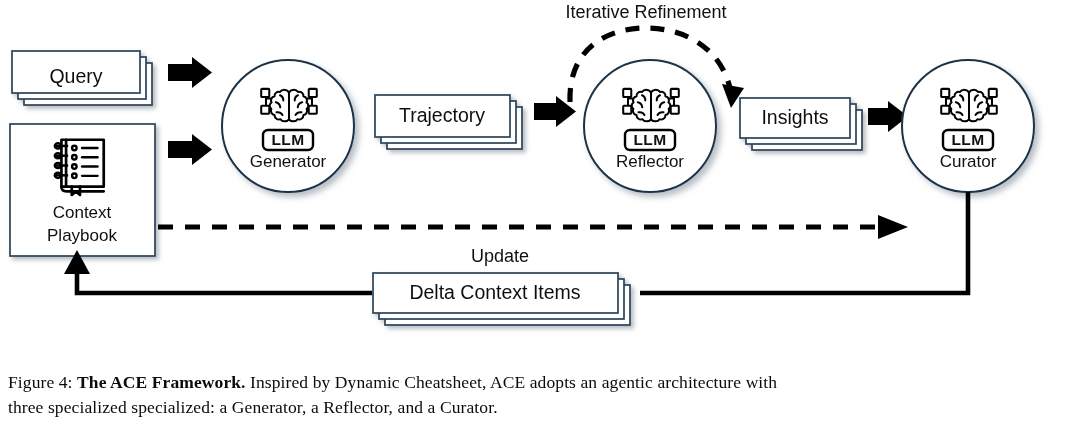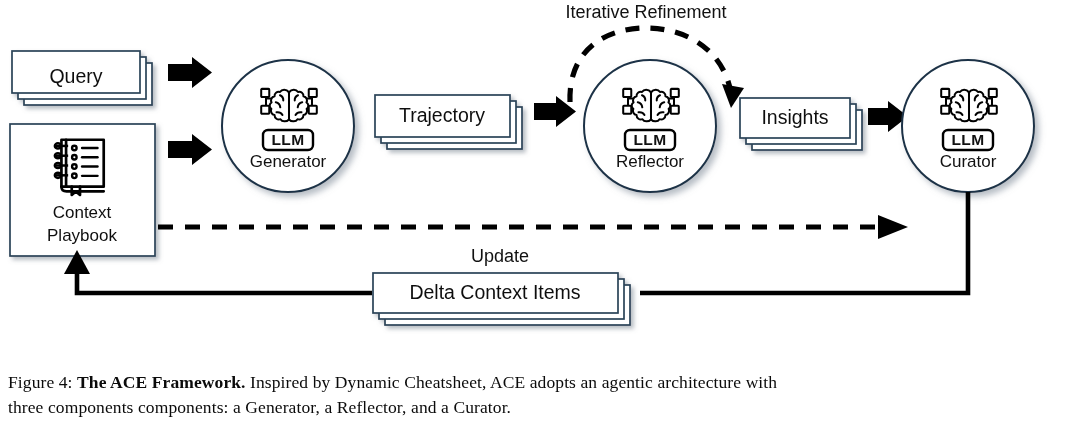--- a/index.html
+++ b/index.html
@@ -247,16 +247,16 @@
       <rect class="cardFace" x="373" y="273" width="245" height="40"></rect>
       <text class="boxLabel" x="495" y="294" text-anchor="middle" dominant-baseline="middle">Delta Context Items</text>
     </g>
   </svg>
 
   <div class="cap-wrap">
     <div class="caption">
       <span>Figure 4:</span>
       <b>The ACE Framework.</b><span> Inspired by Dynamic Cheatsheet, ACE adopts an agentic architecture with</span>
     </div>
-    <div class="caption">three components components: a Generator, a Reflector, and a Curator.</div>
+    <div class="caption">three specialized specialized: a Generator, a Reflector, and a Curator.</div>
   </div>
 
 </div>
 
 </body></html>

